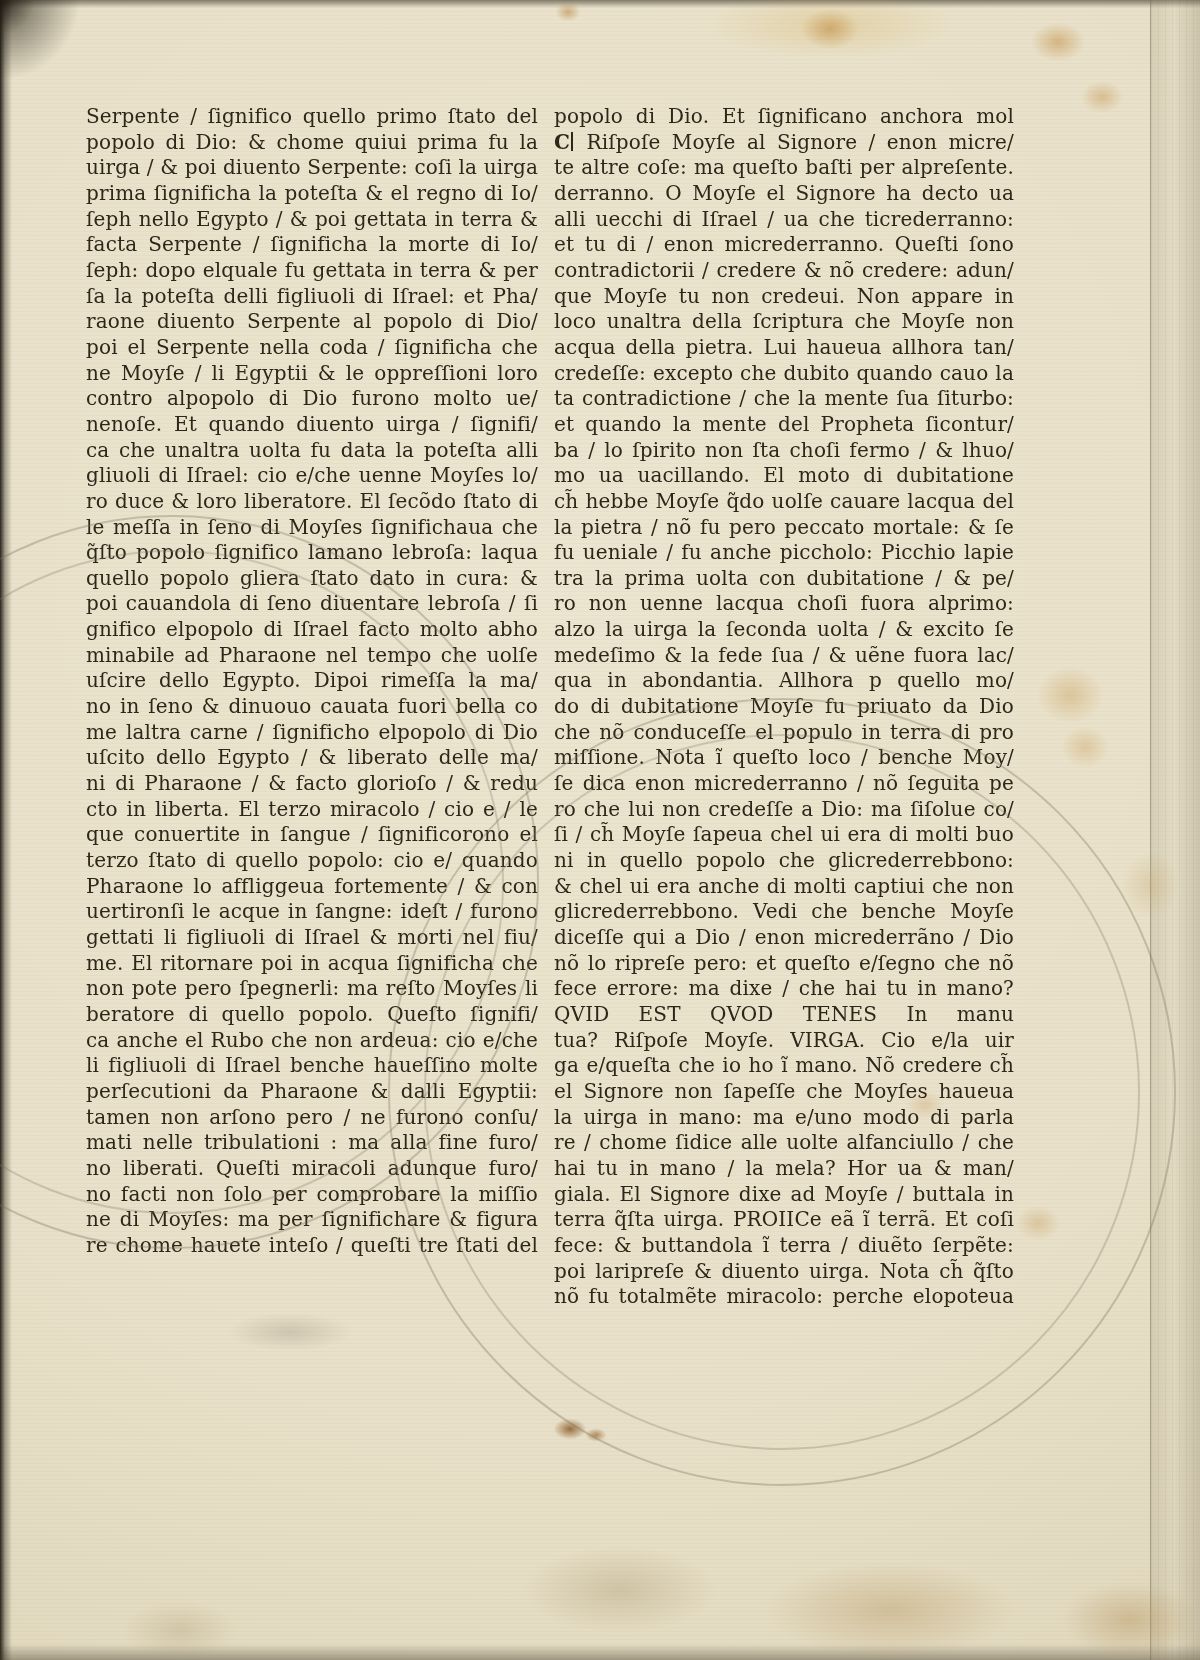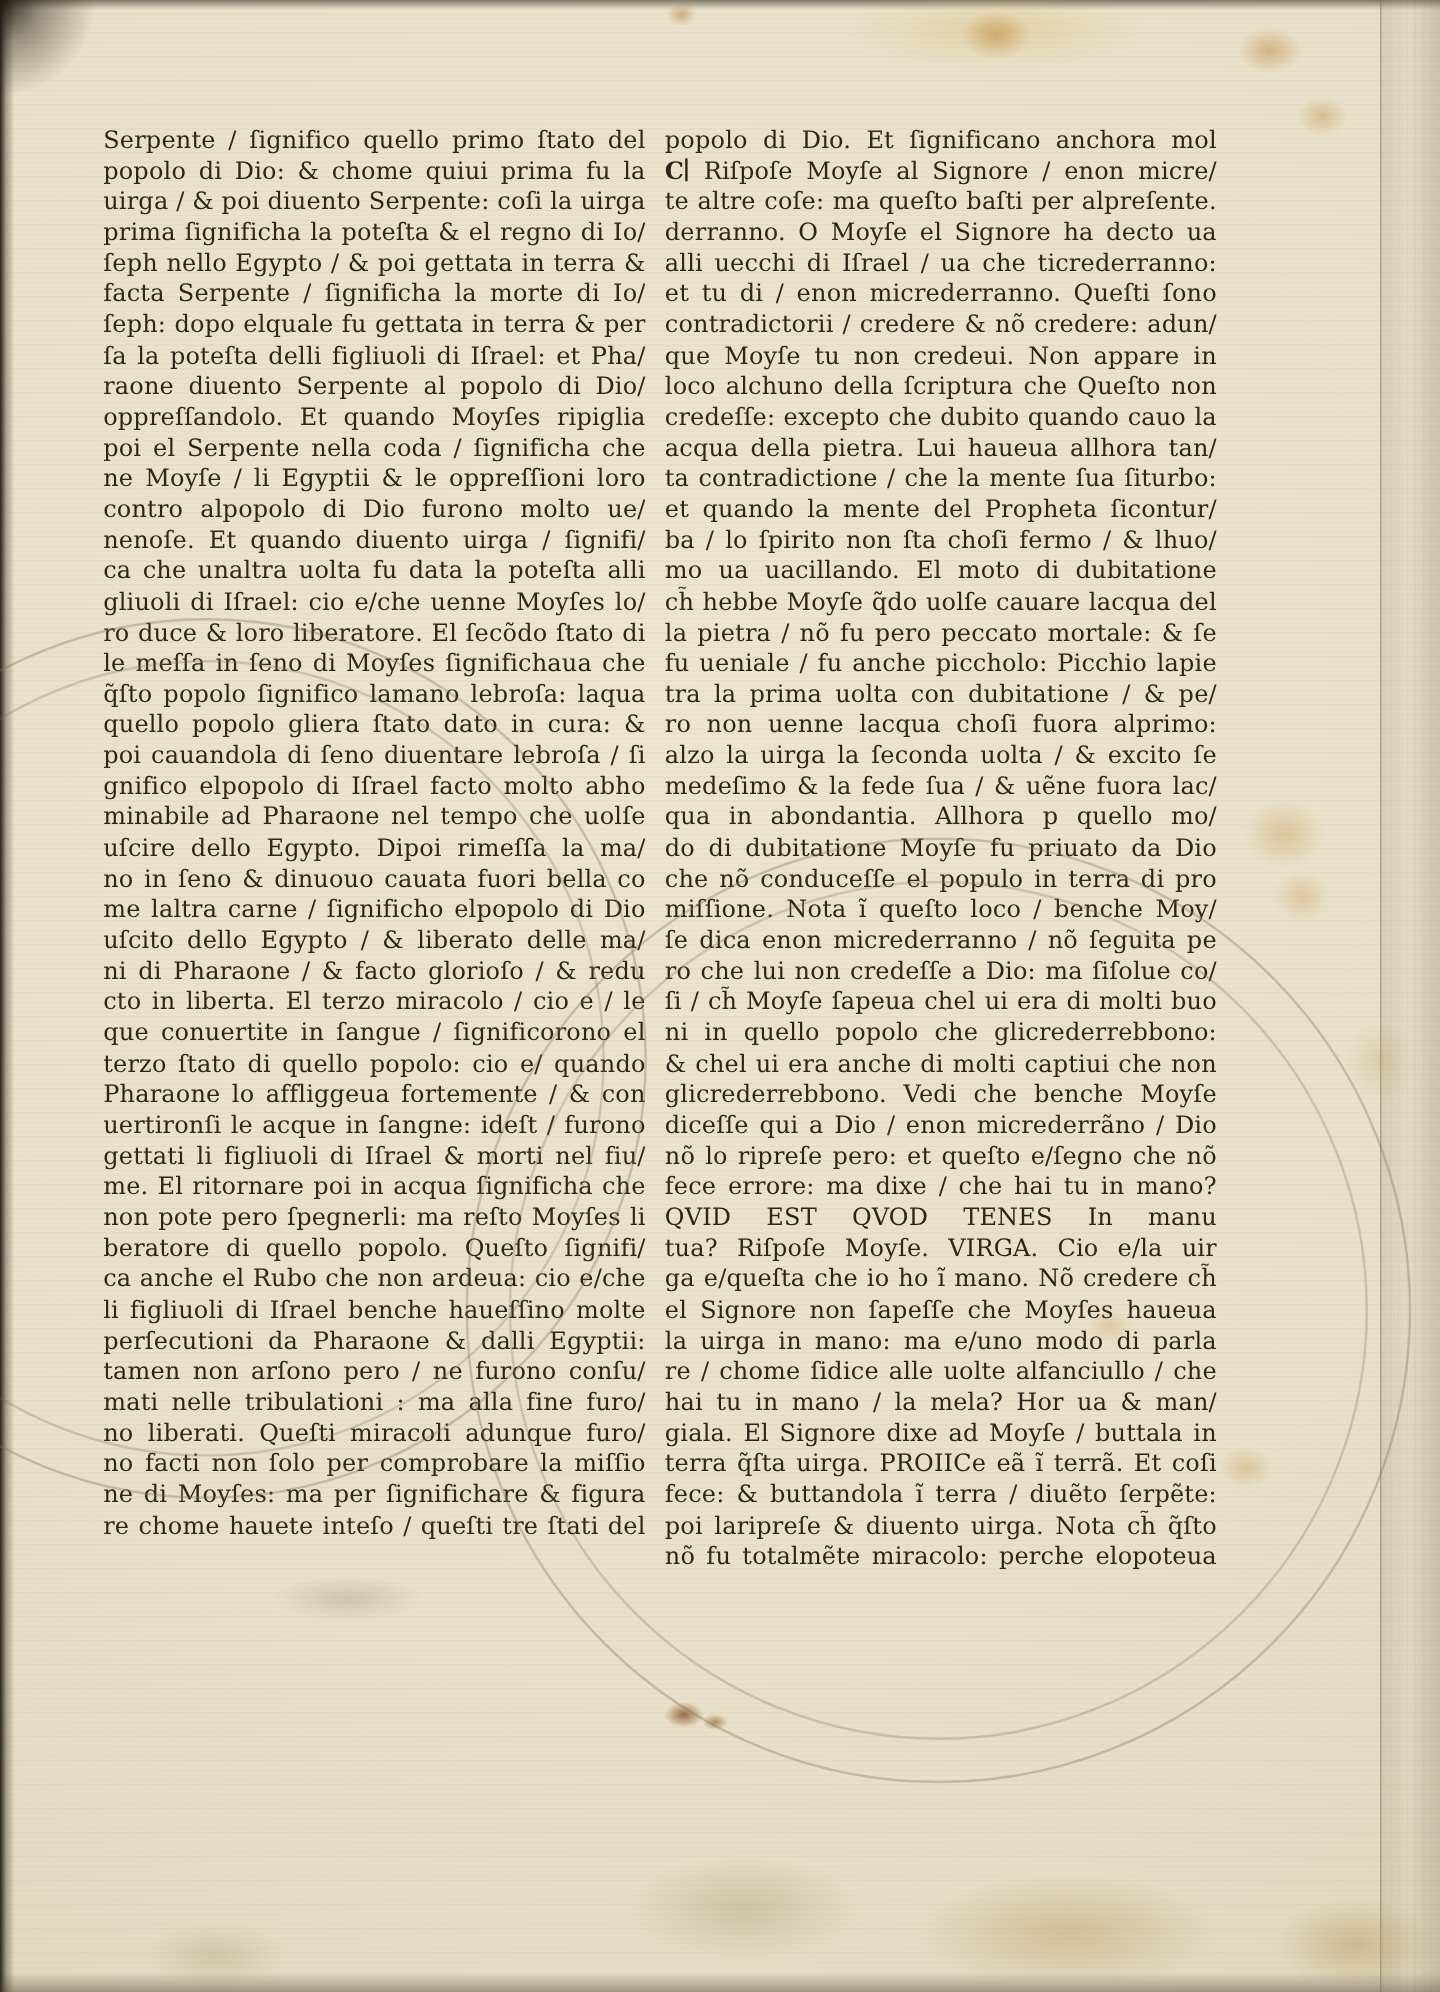--- a/index.html
+++ b/index.html
@@ -67,21 +67,20 @@
   <div id="col-left" class="col">
       <div class="line">Serpente / ſignifico quello primo ſtato del</div>
       <div class="line">popolo di Dio: &amp; chome quiui prima fu la</div>
       <div class="line">uirga / &amp; poi diuento Serpente: coſi la uirga</div>
       <div class="line">prima ſignificha la poteſta &amp; el regno di Io/</div>
       <div class="line">ſeph nello Egypto / &amp; poi gettata in terra &amp;</div>
       <div class="line">facta Serpente / ſignificha la morte di Io/</div>
       <div class="line">ſeph: dopo elquale fu gettata in terra &amp; per</div>
       <div class="line">ſa la poteſta delli figliuoli di Iſrael: et Pha/</div>
       <div class="line">raone diuento Serpente al popolo di Dio/</div>
-      <div class="line">oppreſſandolo. Et quando Moyſes ripiglia</div>
       <div class="line">poi el Serpente nella coda / ſignificha che al</div>
       <div class="line">ne Moyſe / li Egyptii &amp; le oppreſſioni loro</div>
       <div class="line">contro alpopolo di Dio furono molto ue/</div>
       <div class="line">nenoſe. Et quando diuento uirga / ſignifi/</div>
       <div class="line">ca che unaltra uolta fu data la poteſta alli fi/</div>
       <div class="line">gliuoli di Iſrael: cio e/che uenne Moyſes lo/</div>
       <div class="line">ro duce &amp; loro liberatore. El ſecõdo ſtato di</div>
       <div class="line">le meſſa in ſeno di Moyſes ſignifichaua che</div>
       <div class="line">q̃ſto popolo ſignifico lamano lebroſa: laqua</div>
       <div class="line">quello popolo gliera ſtato dato in cura: &amp; da</div>
@@ -114,23 +113,23 @@
     </div>
   <div id="col-right" class="col">
       <div class="line">popolo di Dio. Et ſignificano anchora mol</div>
       <div class="line"><span class="pilcrow">C</span>&nbsp;Riſpoſe Moyſe al Signore / enon micre/</div>
       <div class="line">te altre coſe: ma queſto baſti per alpreſente.</div>
       <div class="line">derranno. O Moyſe el Signore ha decto ua</div>
       <div class="line">alli uecchi di Iſrael / ua che ticrederranno:</div>
       <div class="line">et tu di / enon micrederranno. Queſti ſono</div>
       <div class="line">contradictorii / credere &amp; nõ credere: adun/</div>
       <div class="line">que Moyſe tu non credeui. Non appare in</div>
-      <div class="line">loco alchuno della ſcriptura che Queſto non</div>
+      <div class="line">loco unaltra della ſcriptura che Moyſe non</div>
+      <div class="line">acqua della pietra. Lui haueua allhora tan/</div>
       <div class="line">credeſſe: excepto che dubito quando cauo la</div>
-      <div class="line">acqua della pietra. Lui haueua allhora tan/</div>
       <div class="line">ta contradictione / che la mente ſua ſiturbo:</div>
       <div class="line">et quando la mente del Propheta ſicontur/</div>
       <div class="line">ba / lo ſpirito non ſta choſi fermo / &amp; lhuo/</div>
       <div class="line">mo ua uacillando. El moto di dubitatione</div>
       <div class="line">ch̃ hebbe Moyſe q̃do uolſe cauare lacqua del</div>
       <div class="line">la pietra / nõ fu pero peccato mortale: &amp; ſe</div>
       <div class="line">fu ueniale / fu anche piccholo: Picchio lapie</div>
       <div class="line">tra la prima uolta con dubitatione / &amp; pe/</div>
       <div class="line">ro non uenne lacqua choſi fuora alprimo:</div>
       <div class="line">alzo la uirga la ſeconda uolta / &amp; excito ſe</div>

